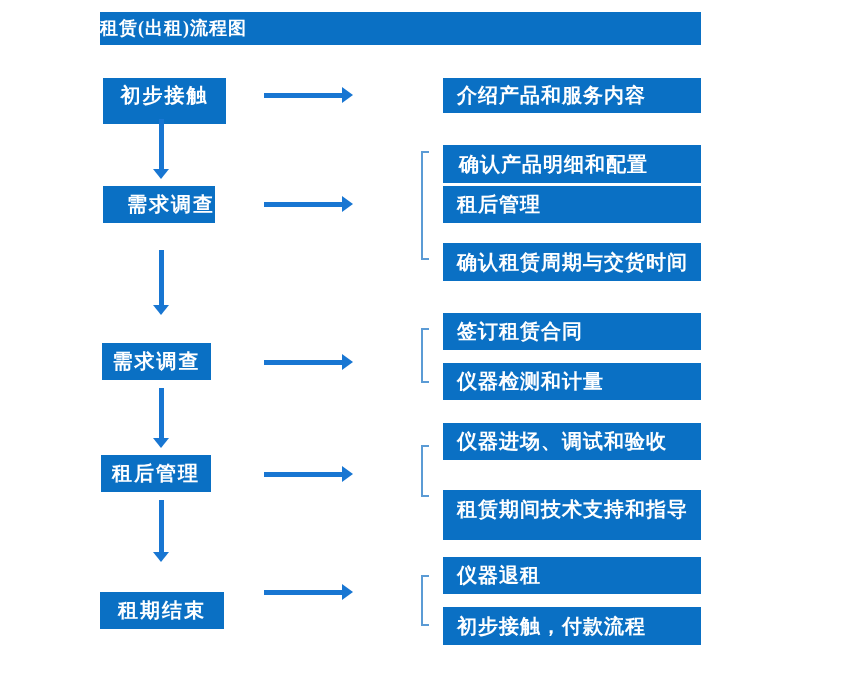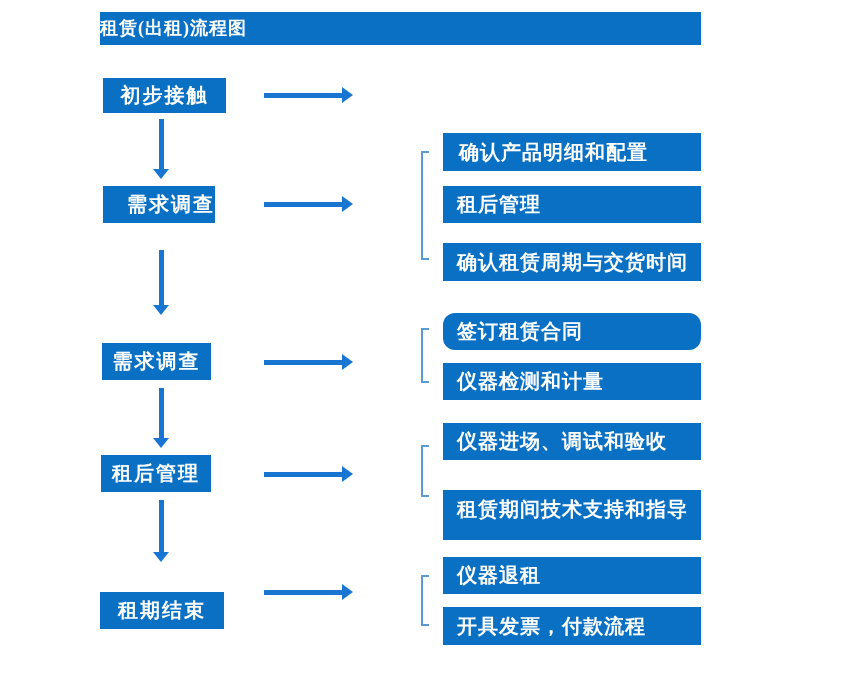--- a/index.html
+++ b/index.html
@@ -46,21 +46,21 @@
     border:2px solid var(--bracket_blue);border-right:none;
   }
 </style>
 </head>
 <body>
 
 <div class="canvas">
 
   <div class="bluebox titlebar">租赁(出租)流程图</div>
 
-  <div class="bluebox stepbox" style="left:103px;top:78px;width:123px;height:35px;line-height:35px;">初步接触</div>
+  <div class="bluebox stepbox" style="left:103px;top:78px;width:123px;height:46px;line-height:35px;">初步接触</div>
   <div class="bluebox stepbox" style="left:103px;top:186px;width:112px;height:37px;line-height:37px;text-align:right;">需求调查</div>
   <div class="bluebox stepbox" style="left:102px;top:343px;width:109px;height:37px;line-height:37px;">需求调查</div>
   <div class="bluebox stepbox" style="left:101px;top:455px;width:110px;height:37px;line-height:37px;">租后管理</div>
   <div class="bluebox stepbox" style="left:100px;top:592px;width:124px;height:37px;line-height:37px;">租期结束</div>
 
   <div class="v-arrow" style="top:119px;height:60px;">
     <div class="shaft"></div>
     <div class="head"></div>
   </div>
   <div class="v-arrow" style="top:250px;height:65px;">
@@ -95,27 +95,28 @@
   <div class="h-arrow" style="top:584px;">
     <div class="shaft"></div>
     <div class="head"></div>
   </div>
 
   <div class="vbracket" style="top:151px;height:109px;"></div>
   <div class="vbracket" style="top:328px;height:55px;"></div>
   <div class="vbracket" style="top:445px;height:52px;"></div>
   <div class="vbracket" style="top:575px;height:51px;"></div>
 
+  <div class="bluebox detailbox" style="top:78px;height:35px;line-height:35px;">介绍产品和服务内容</div>
 
-  <div class="bluebox detailbox" style="top:133px;height:38px;line-height:38px;padding-left:16px;">确认产品明细和配置</div>
+  <div class="bluebox detailbox" style="top:145px;height:38px;line-height:38px;padding-left:16px;">确认产品明细和配置</div>
   <div class="bluebox detailbox" style="top:186px;height:37px;line-height:37px;">租后管理</div>
   <div class="bluebox detailbox" style="top:243px;height:38px;line-height:38px;">确认租赁周期与交货时间</div>
 
-  <div class="bluebox detailbox" style="top:313px;height:37px;line-height:37px;border-radius:12px;">签订租赁合同</div>
+  <div class="bluebox detailbox" style="top:313px;height:37px;line-height:37px;">签订租赁合同</div>
   <div class="bluebox detailbox" style="top:363px;height:37px;line-height:37px;">仪器检测和计量</div>
 
   <div class="bluebox detailbox" style="top:423px;height:37px;line-height:37px;">仪器进场、调试和验收</div>
   <div class="bluebox detailbox" style="top:490px;height:50px;line-height:38px;">租赁期间技术支持和指导</div>
 
   <div class="bluebox detailbox" style="top:557px;height:37px;line-height:37px;">仪器退租</div>
-  <div class="bluebox detailbox" style="top:607px;height:38px;line-height:38px;">开具发票，付款流程</div>
+  <div class="bluebox detailbox" style="top:607px;height:38px;line-height:38px;">初步接触，付款流程</div>
 
 </div>
 
 </body></html>

